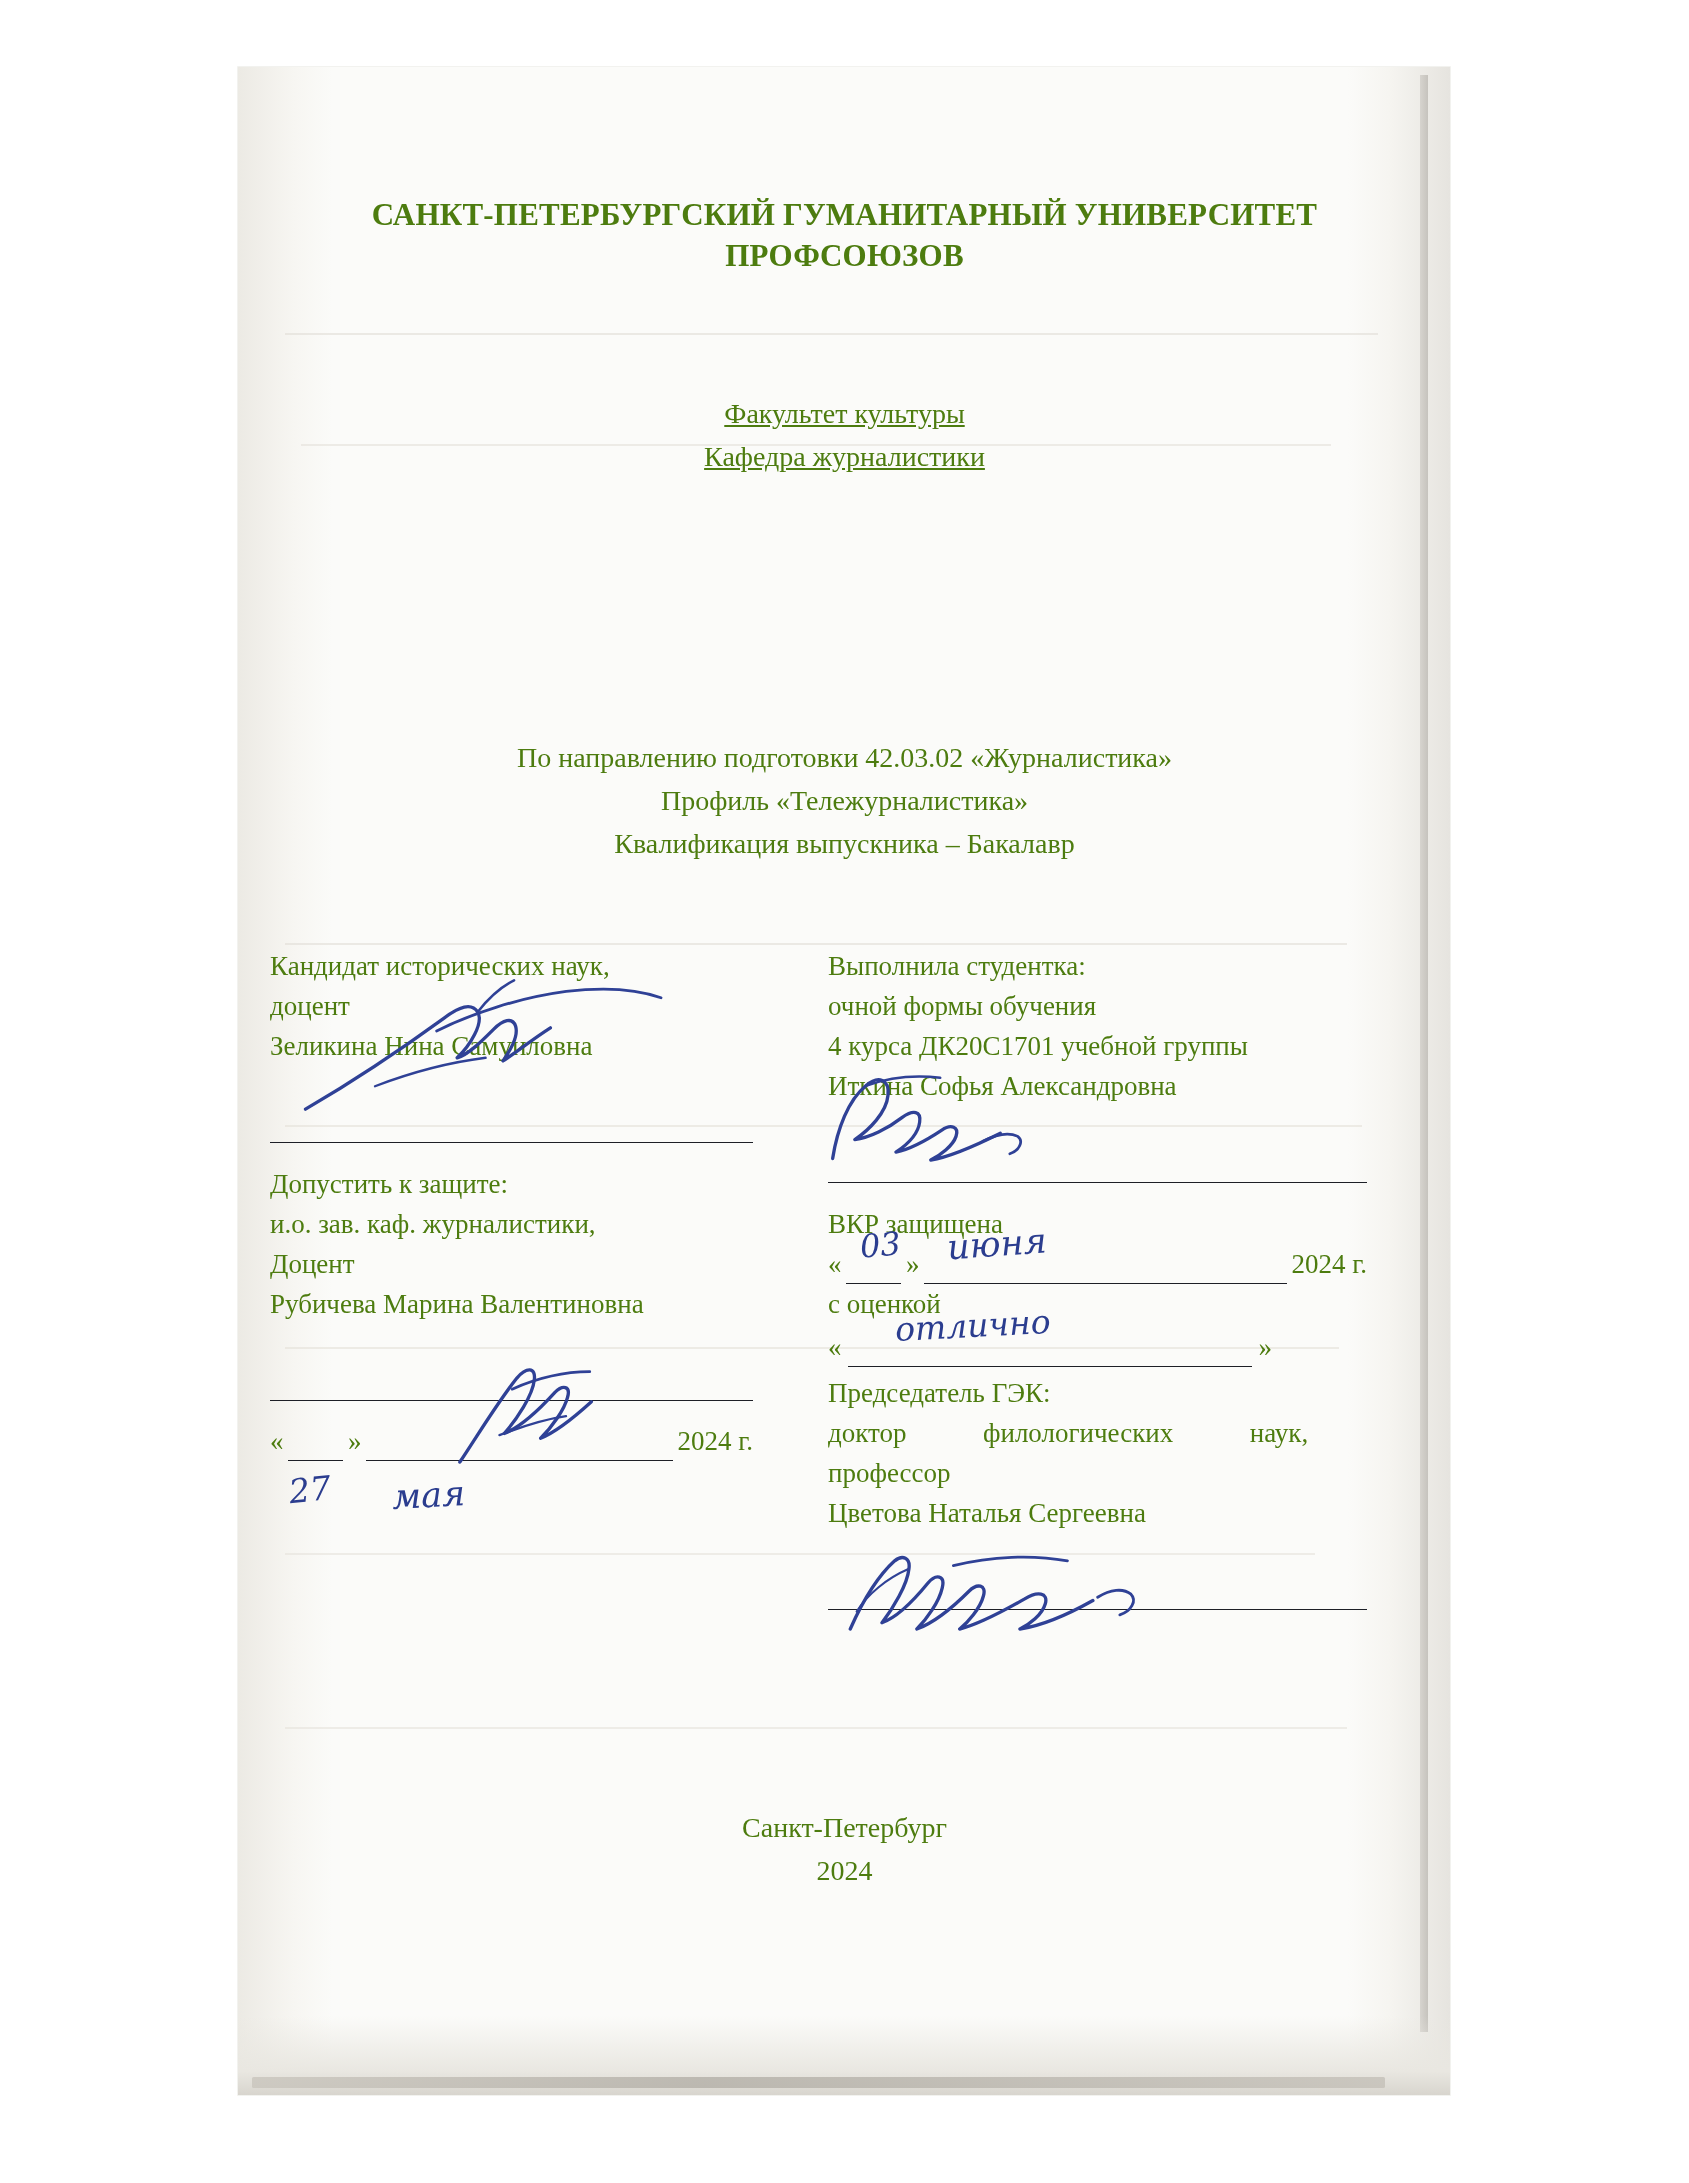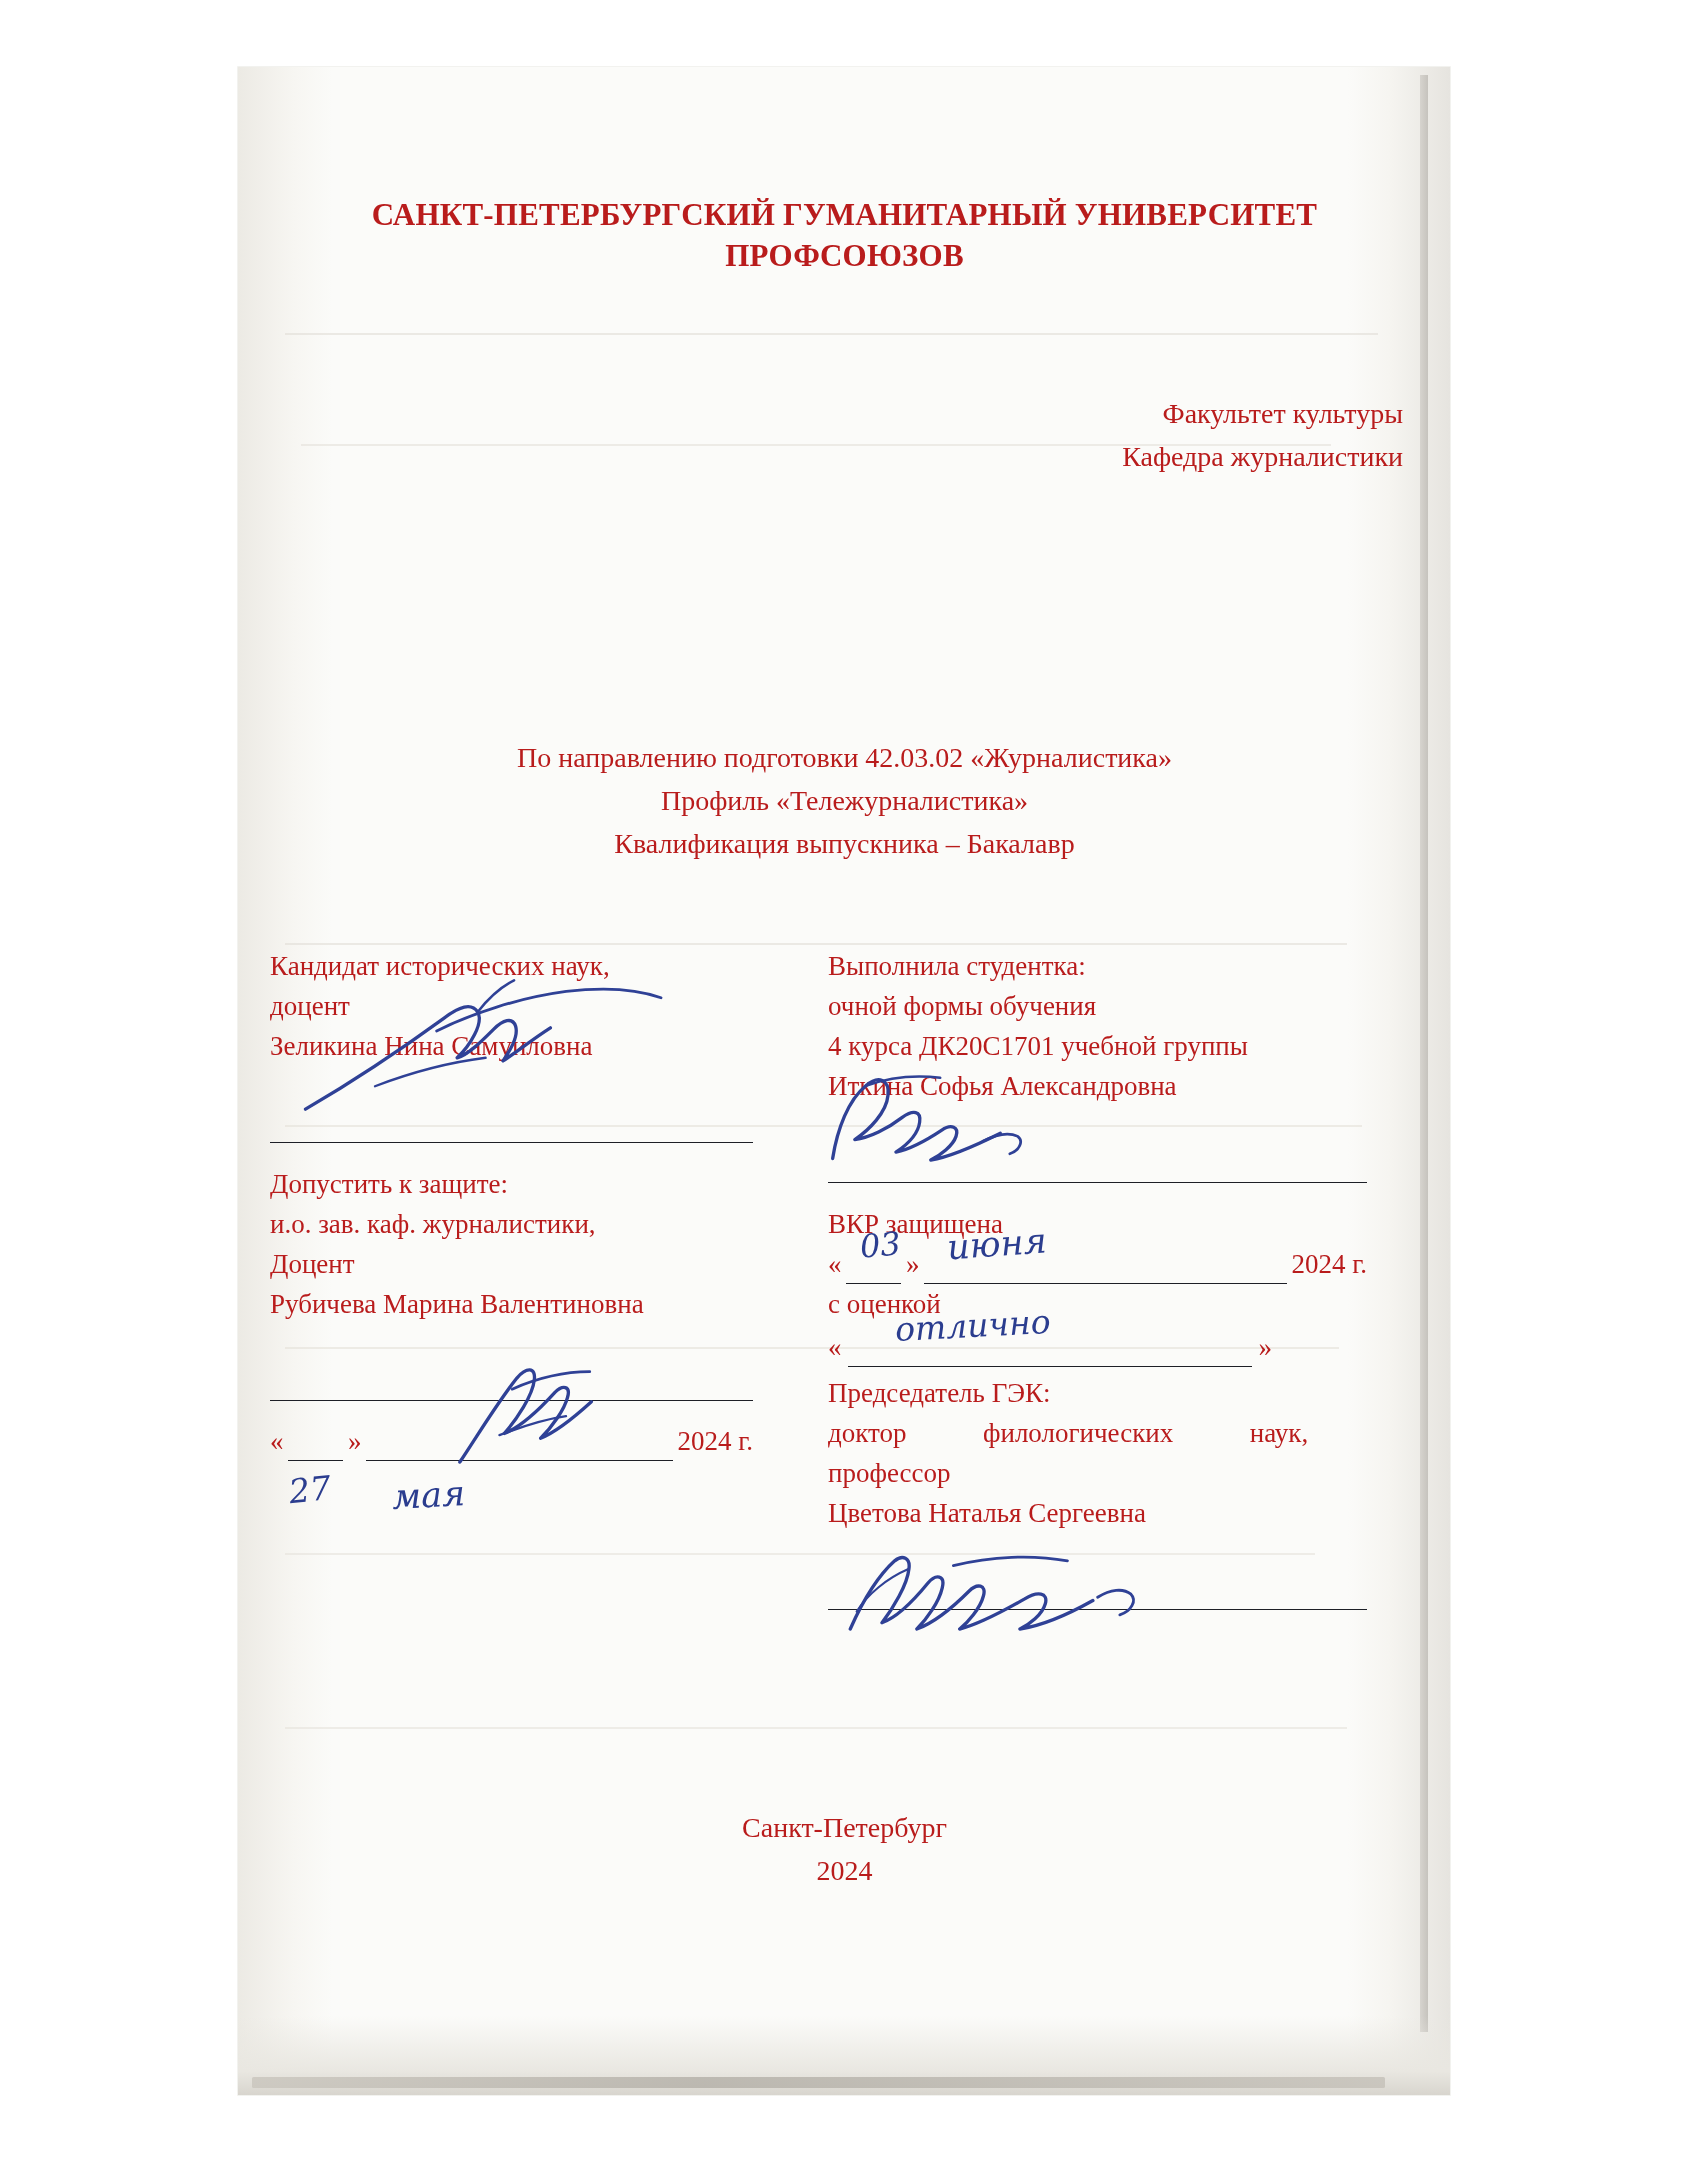--- a/index.html
+++ b/index.html
@@ -86,42 +86,43 @@
     font-family: "Liberation Serif", serif;
   }
 
   
   .content {
     position: absolute;
     left: 238px;
     top: 67px;
     width: 1212px;
     height: 2028px;
-    color: #b91c1c;
+    color: #4d7c0f;
   }
 
   .univ {
     position: absolute;
     left: 48px;
     top: 127px;
     width: 1117px;
     text-align: center;
     font-weight: bold;
     font-size: 31px;
     line-height: 41px;
     letter-spacing: 0.2px;
   }
   .faculty {
     position: absolute;
     left: 48px;
     top: 325px;
     width: 1117px;
-    text-align: right;
+    text-align: center;
     font-size: 28px;
     line-height: 43px;
+    text-decoration: underline;
   }
   .thesis-title {
     position: absolute;
     left: 48px;
     top: 543px;
     width: 1117px;
     text-align: center;
     font-weight: bold;
     font-size: 30px;
     line-height: 41px;

